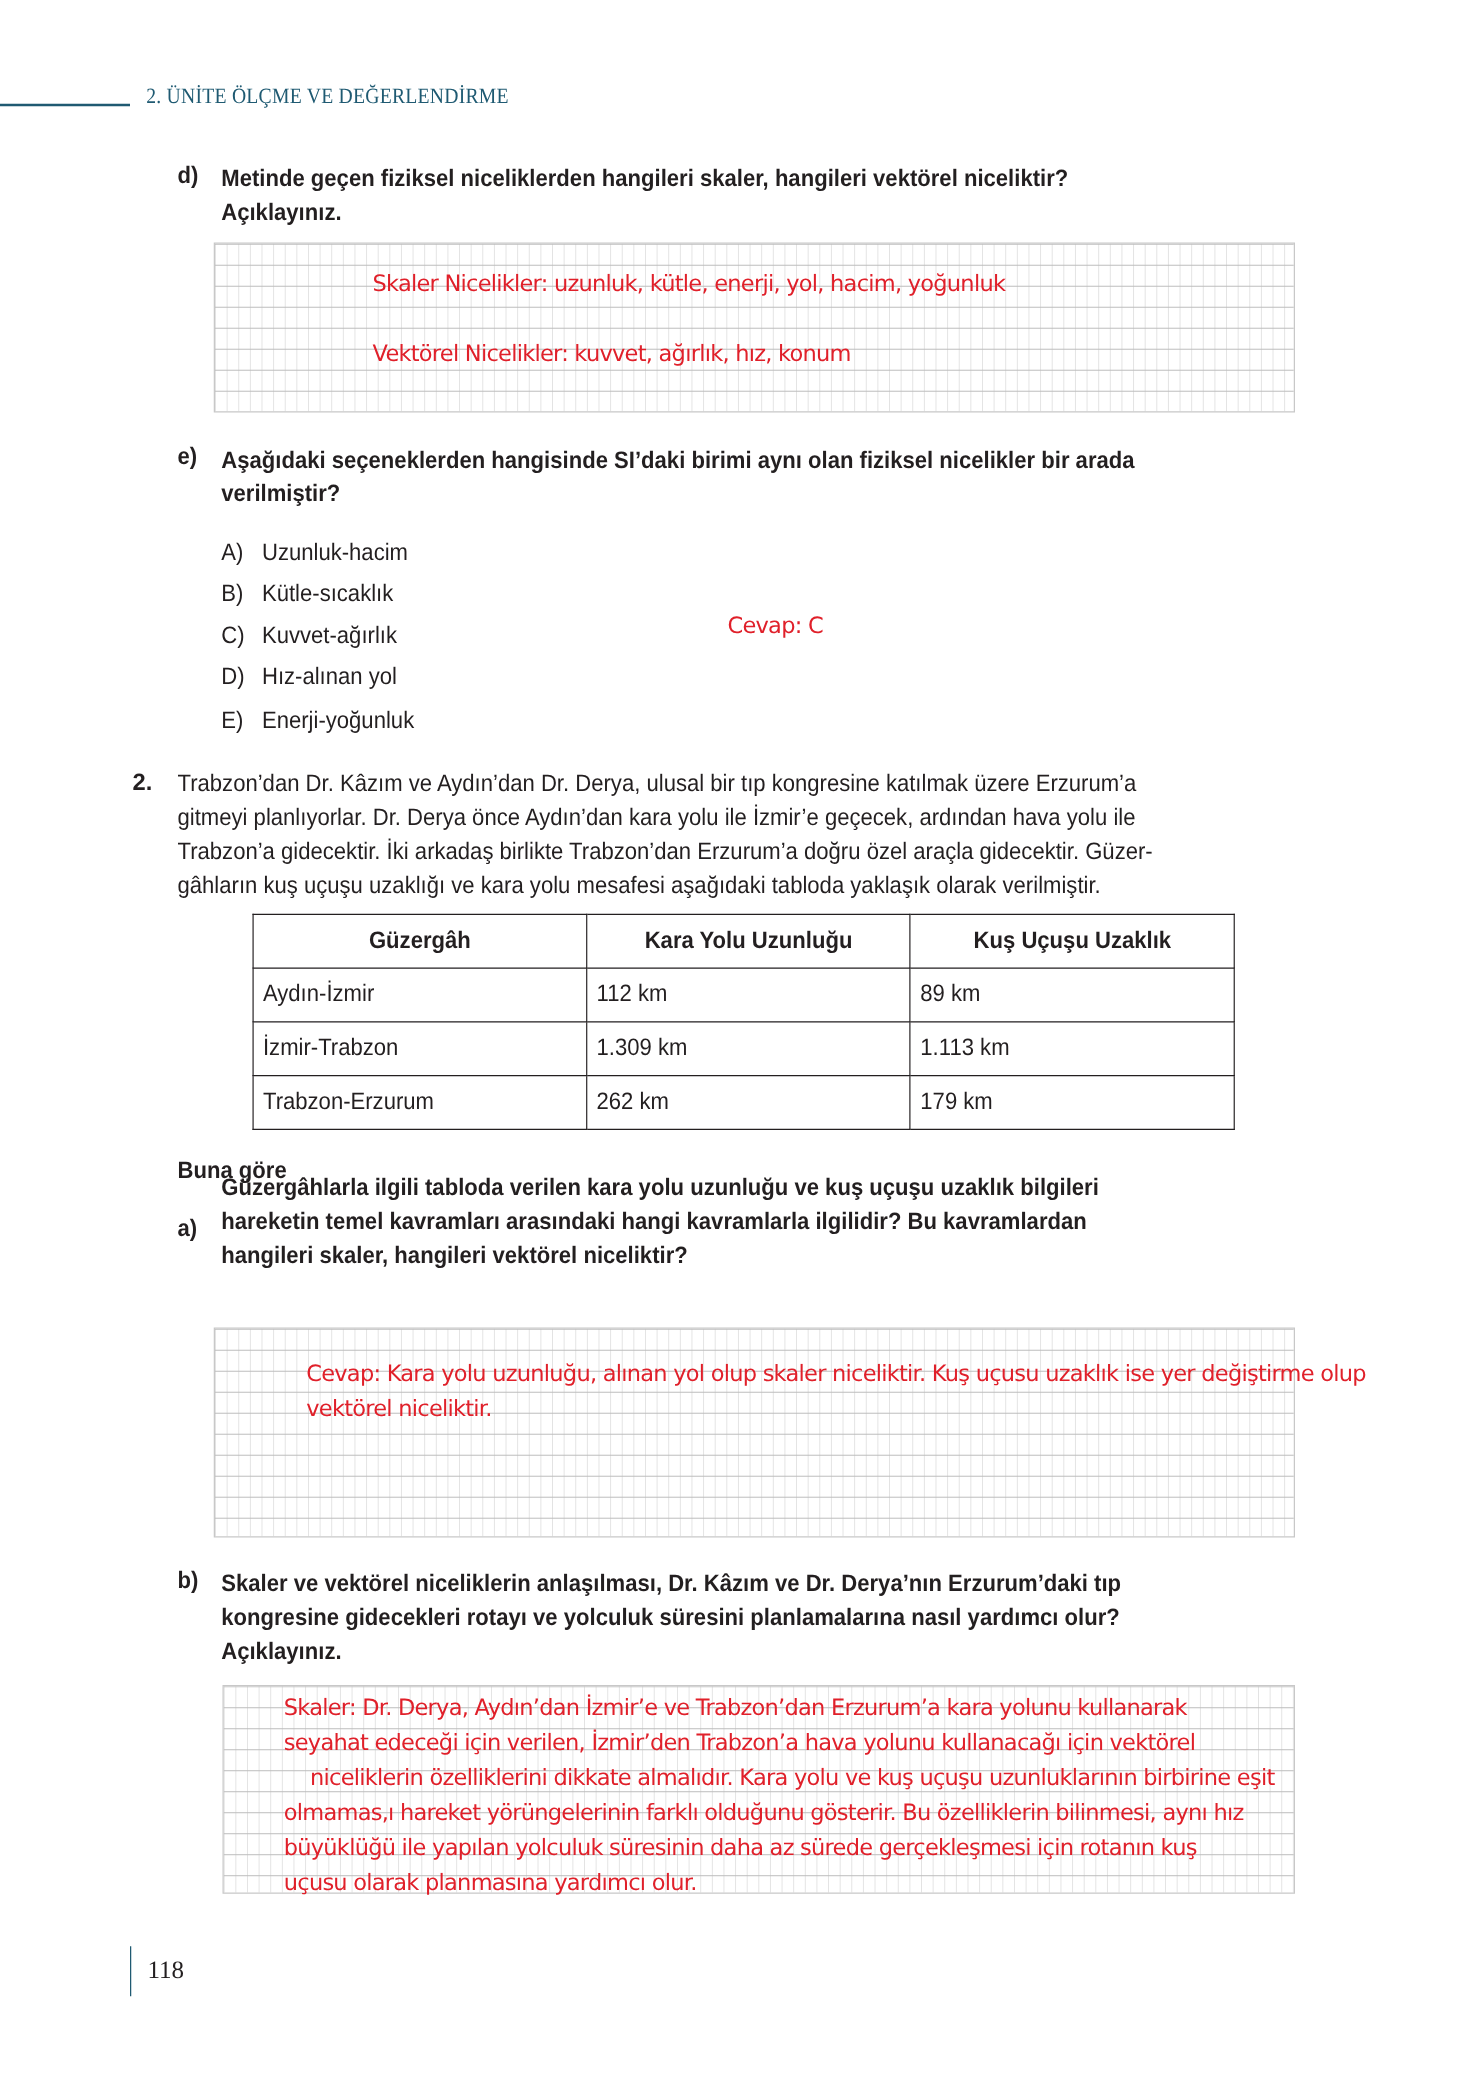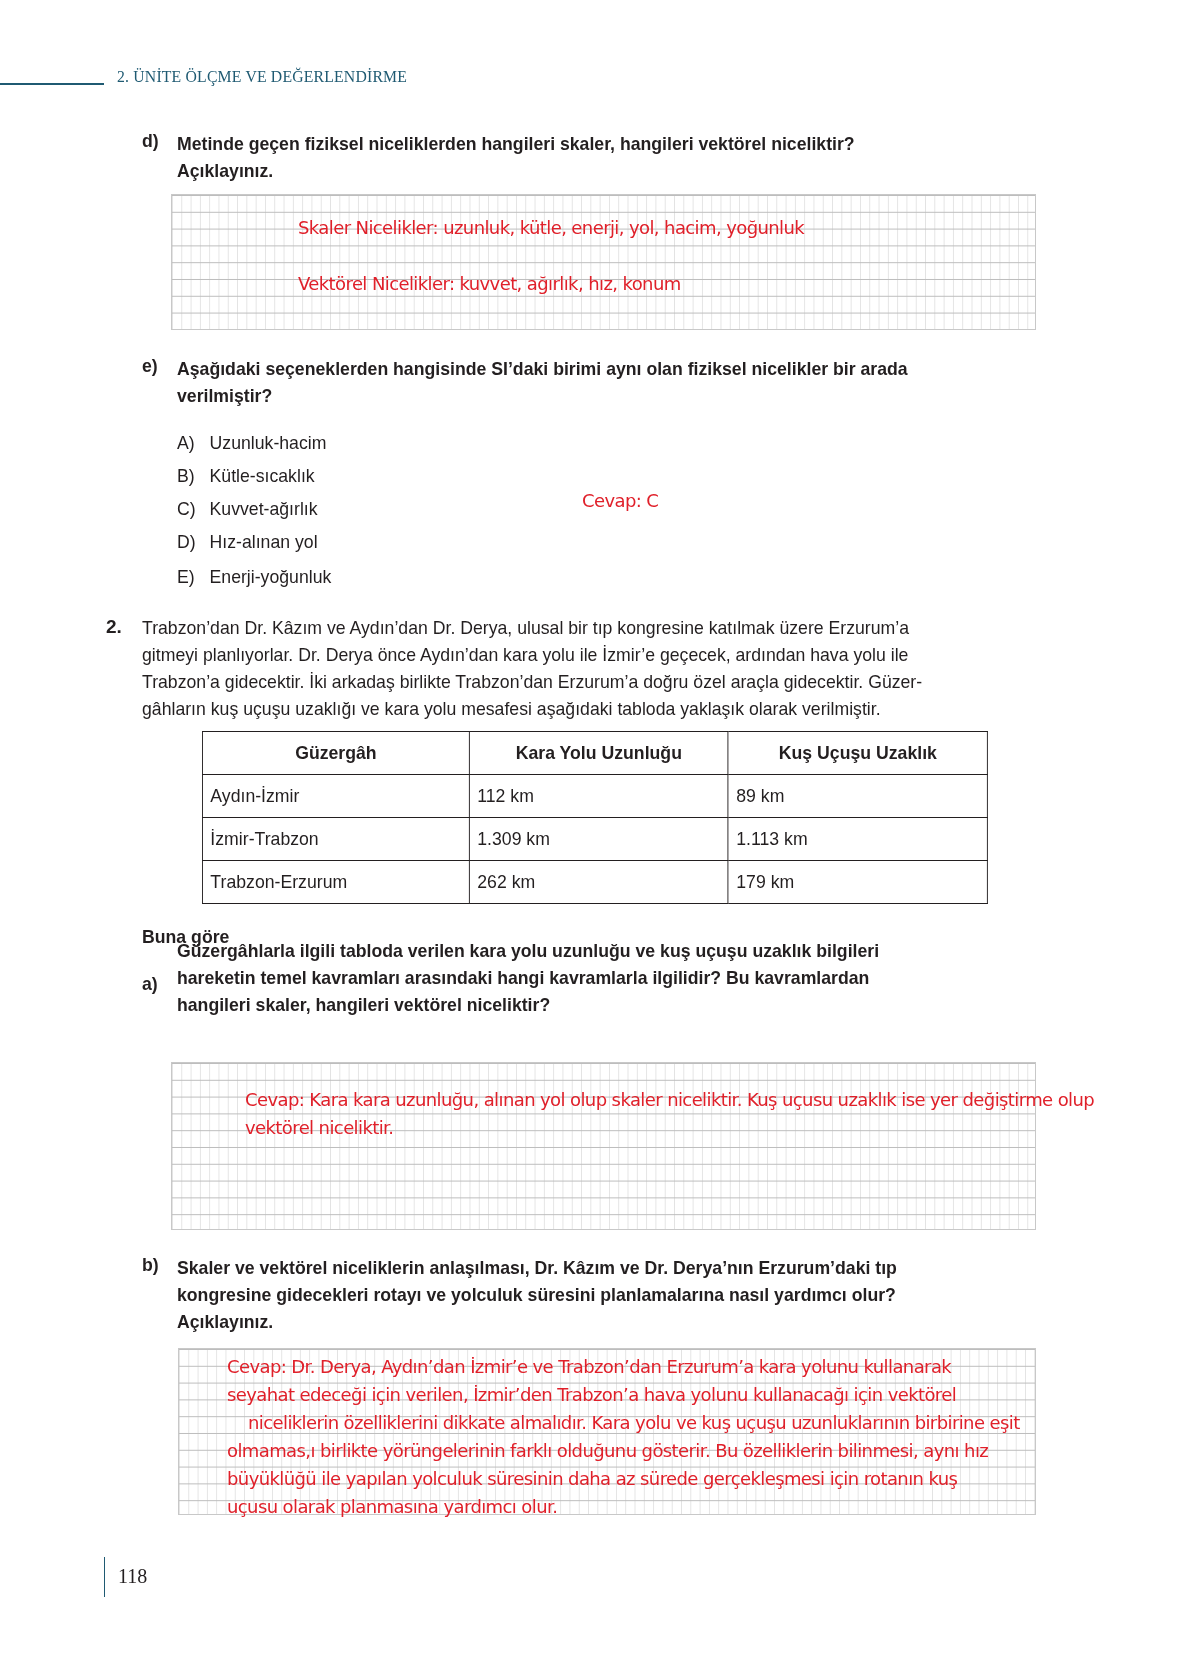--- a/index.html
+++ b/index.html
@@ -128,34 +128,34 @@
 <div class="abs q-label condensed" style="left:142px; top:926px;">Buna göre</div>
 
 <div class="abs q-label condensed" style="left:142px; top:973px;">a)</div>
 <div class="abs" style="left:177px; top:937px;">
   <div class="q-text condensed" style="width:945px;">Güzergâhlarla ilgili tabloda verilen kara yolu uzunluğu ve kuş uçuşu uzaklık bilgileri</div>
   <div class="q-text condensed" style="width:945px;">hareketin temel kavramları arasındaki hangi kavramlarla ilgilidir? Bu kavramlardan</div>
   <div class="q-text condensed">hangileri skaler, hangileri vektörel niceliktir?</div>
 </div>
 <div class="abs grid" style="left:171px; top:1062px; width:863px; height:166px;"></div>
 <div class="abs" style="left:205px; top:1086px;">
-  <div class="red ans" style="line-height:28px;">Cevap: Kara kara uzunluğu, alınan yol olup skaler niceliktir. Kuş uçusu uzaklık ise yer değiştirme olup</div>
+  <div class="red ans" style="line-height:28px;">Cevap: Kara yolu uzunluğu, alınan yol olup skaler niceliktir. Kuş uçusu uzaklık ise yer değiştirme olup</div>
   <div class="red ans" style="line-height:28px;">vektörel niceliktir.</div>
 </div>
 
 <div class="abs q-label condensed" style="left:142px; top:1254px;">b)</div>
 <div class="abs" style="left:177px; top:1254px;">
   <div class="q-text condensed" style="width:945px;">Skaler ve vektörel niceliklerin anlaşılması, Dr. Kâzım ve Dr. Derya’nın Erzurum’daki tıp</div>
   <div class="q-text condensed" style="width:945px;">kongresine gidecekleri rotayı ve yolculuk süresini planlamalarına nasıl yardımcı olur?</div>
   <div class="q-text condensed">Açıklayınız.</div>
 </div>
 <div class="abs grid" style="left:178px; top:1348px; width:856px; height:165px;"></div>
 <div class="abs" style="left:187px; top:1353px;">
-  <div class="red ans" style="line-height:28px;">Cevap: Dr. Derya, Aydın’dan İzmir’e ve Trabzon’dan Erzurum’a kara yolunu kullanarak</div>
+  <div class="red ans" style="line-height:28px;">Skaler: Dr. Derya, Aydın’dan İzmir’e ve Trabzon’dan Erzurum’a kara yolunu kullanarak</div>
   <div class="red ans" style="line-height:28px;">seyahat edeceği için verilen, İzmir’den Trabzon’a hava yolunu kullanacağı için vektörel</div>
   <div class="red ans" style="line-height:28px;margin-left:21px;">niceliklerin özelliklerini dikkate almalıdır. Kara yolu ve kuş uçuşu uzunluklarının birbirine eşit</div>
-  <div class="red ans" style="line-height:28px;">olmamas,ı birlikte yörüngelerinin farklı olduğunu gösterir. Bu özelliklerin bilinmesi, aynı hız</div>
+  <div class="red ans" style="line-height:28px;">olmamas,ı hareket yörüngelerinin farklı olduğunu gösterir. Bu özelliklerin bilinmesi, aynı hız</div>
   <div class="red ans" style="line-height:28px;">büyüklüğü ile yapılan yolculuk süresinin daha az sürede gerçekleşmesi için rotanın kuş</div>
   <div class="red ans" style="line-height:28px;">uçusu olarak planmasına yardımcı olur.</div>
 </div>
 
 <div class="abs pagebar"></div>
 <div class="abs pagenum">118</div>
 
 </body></html>

